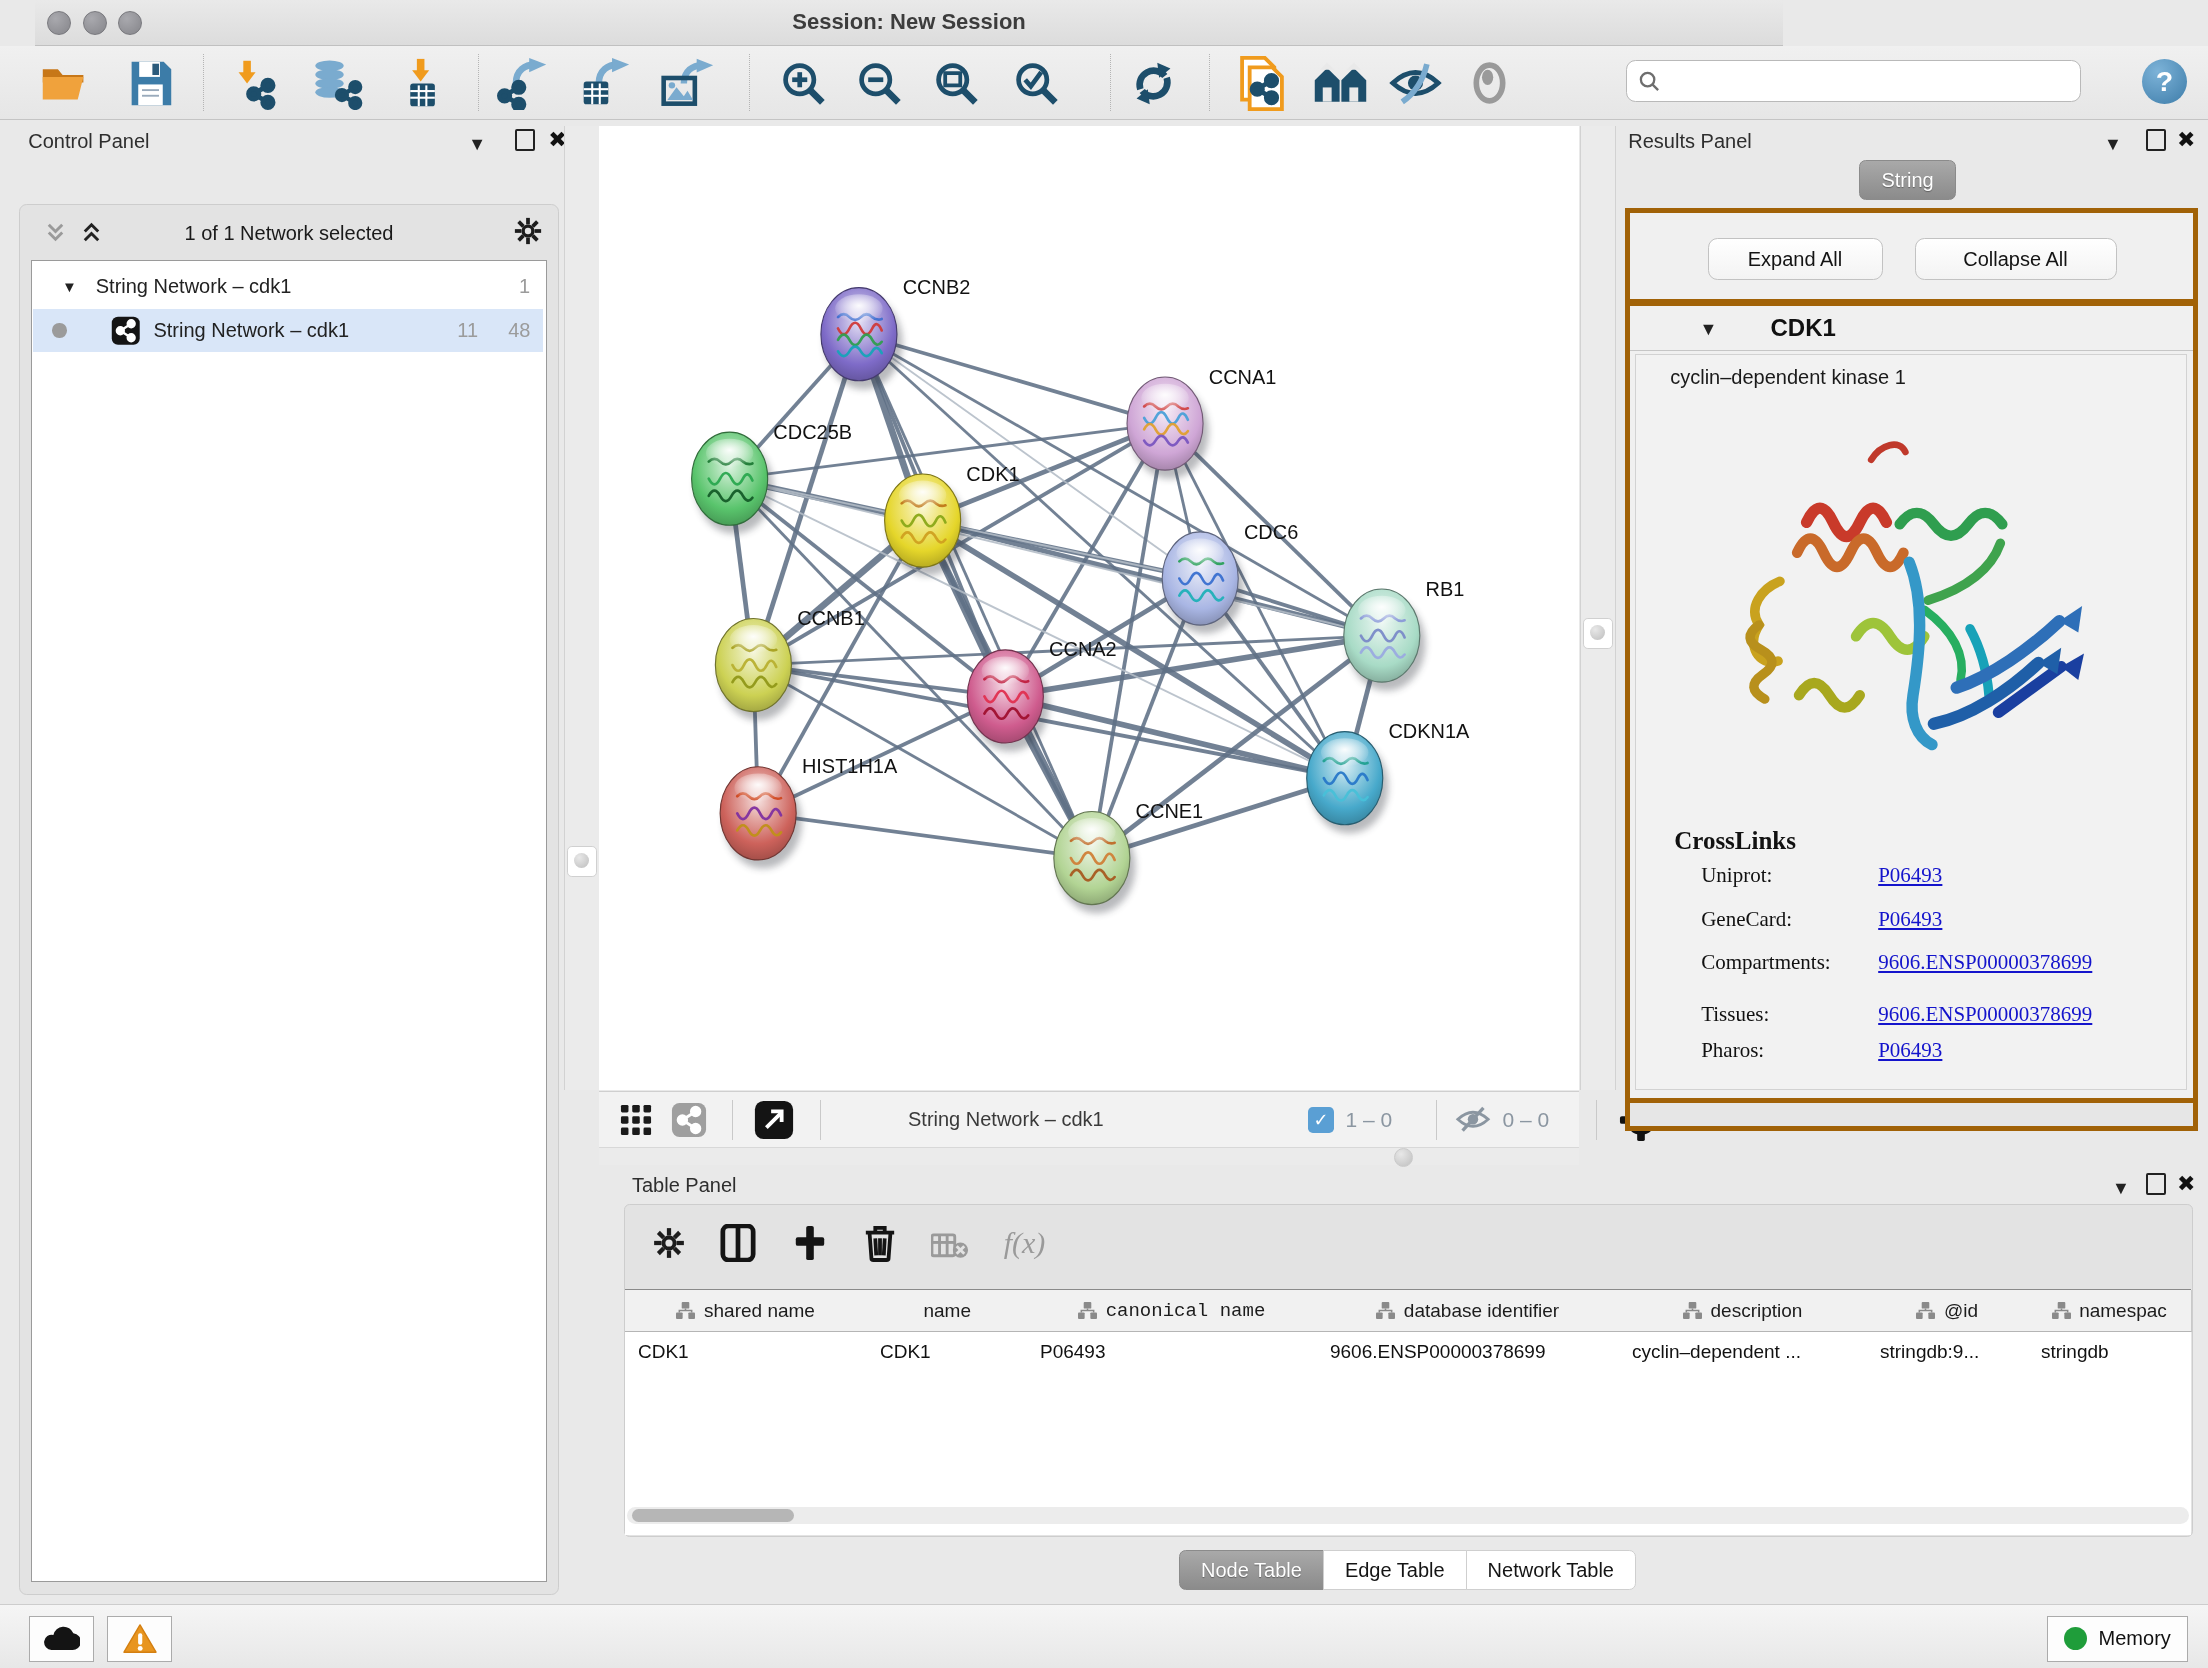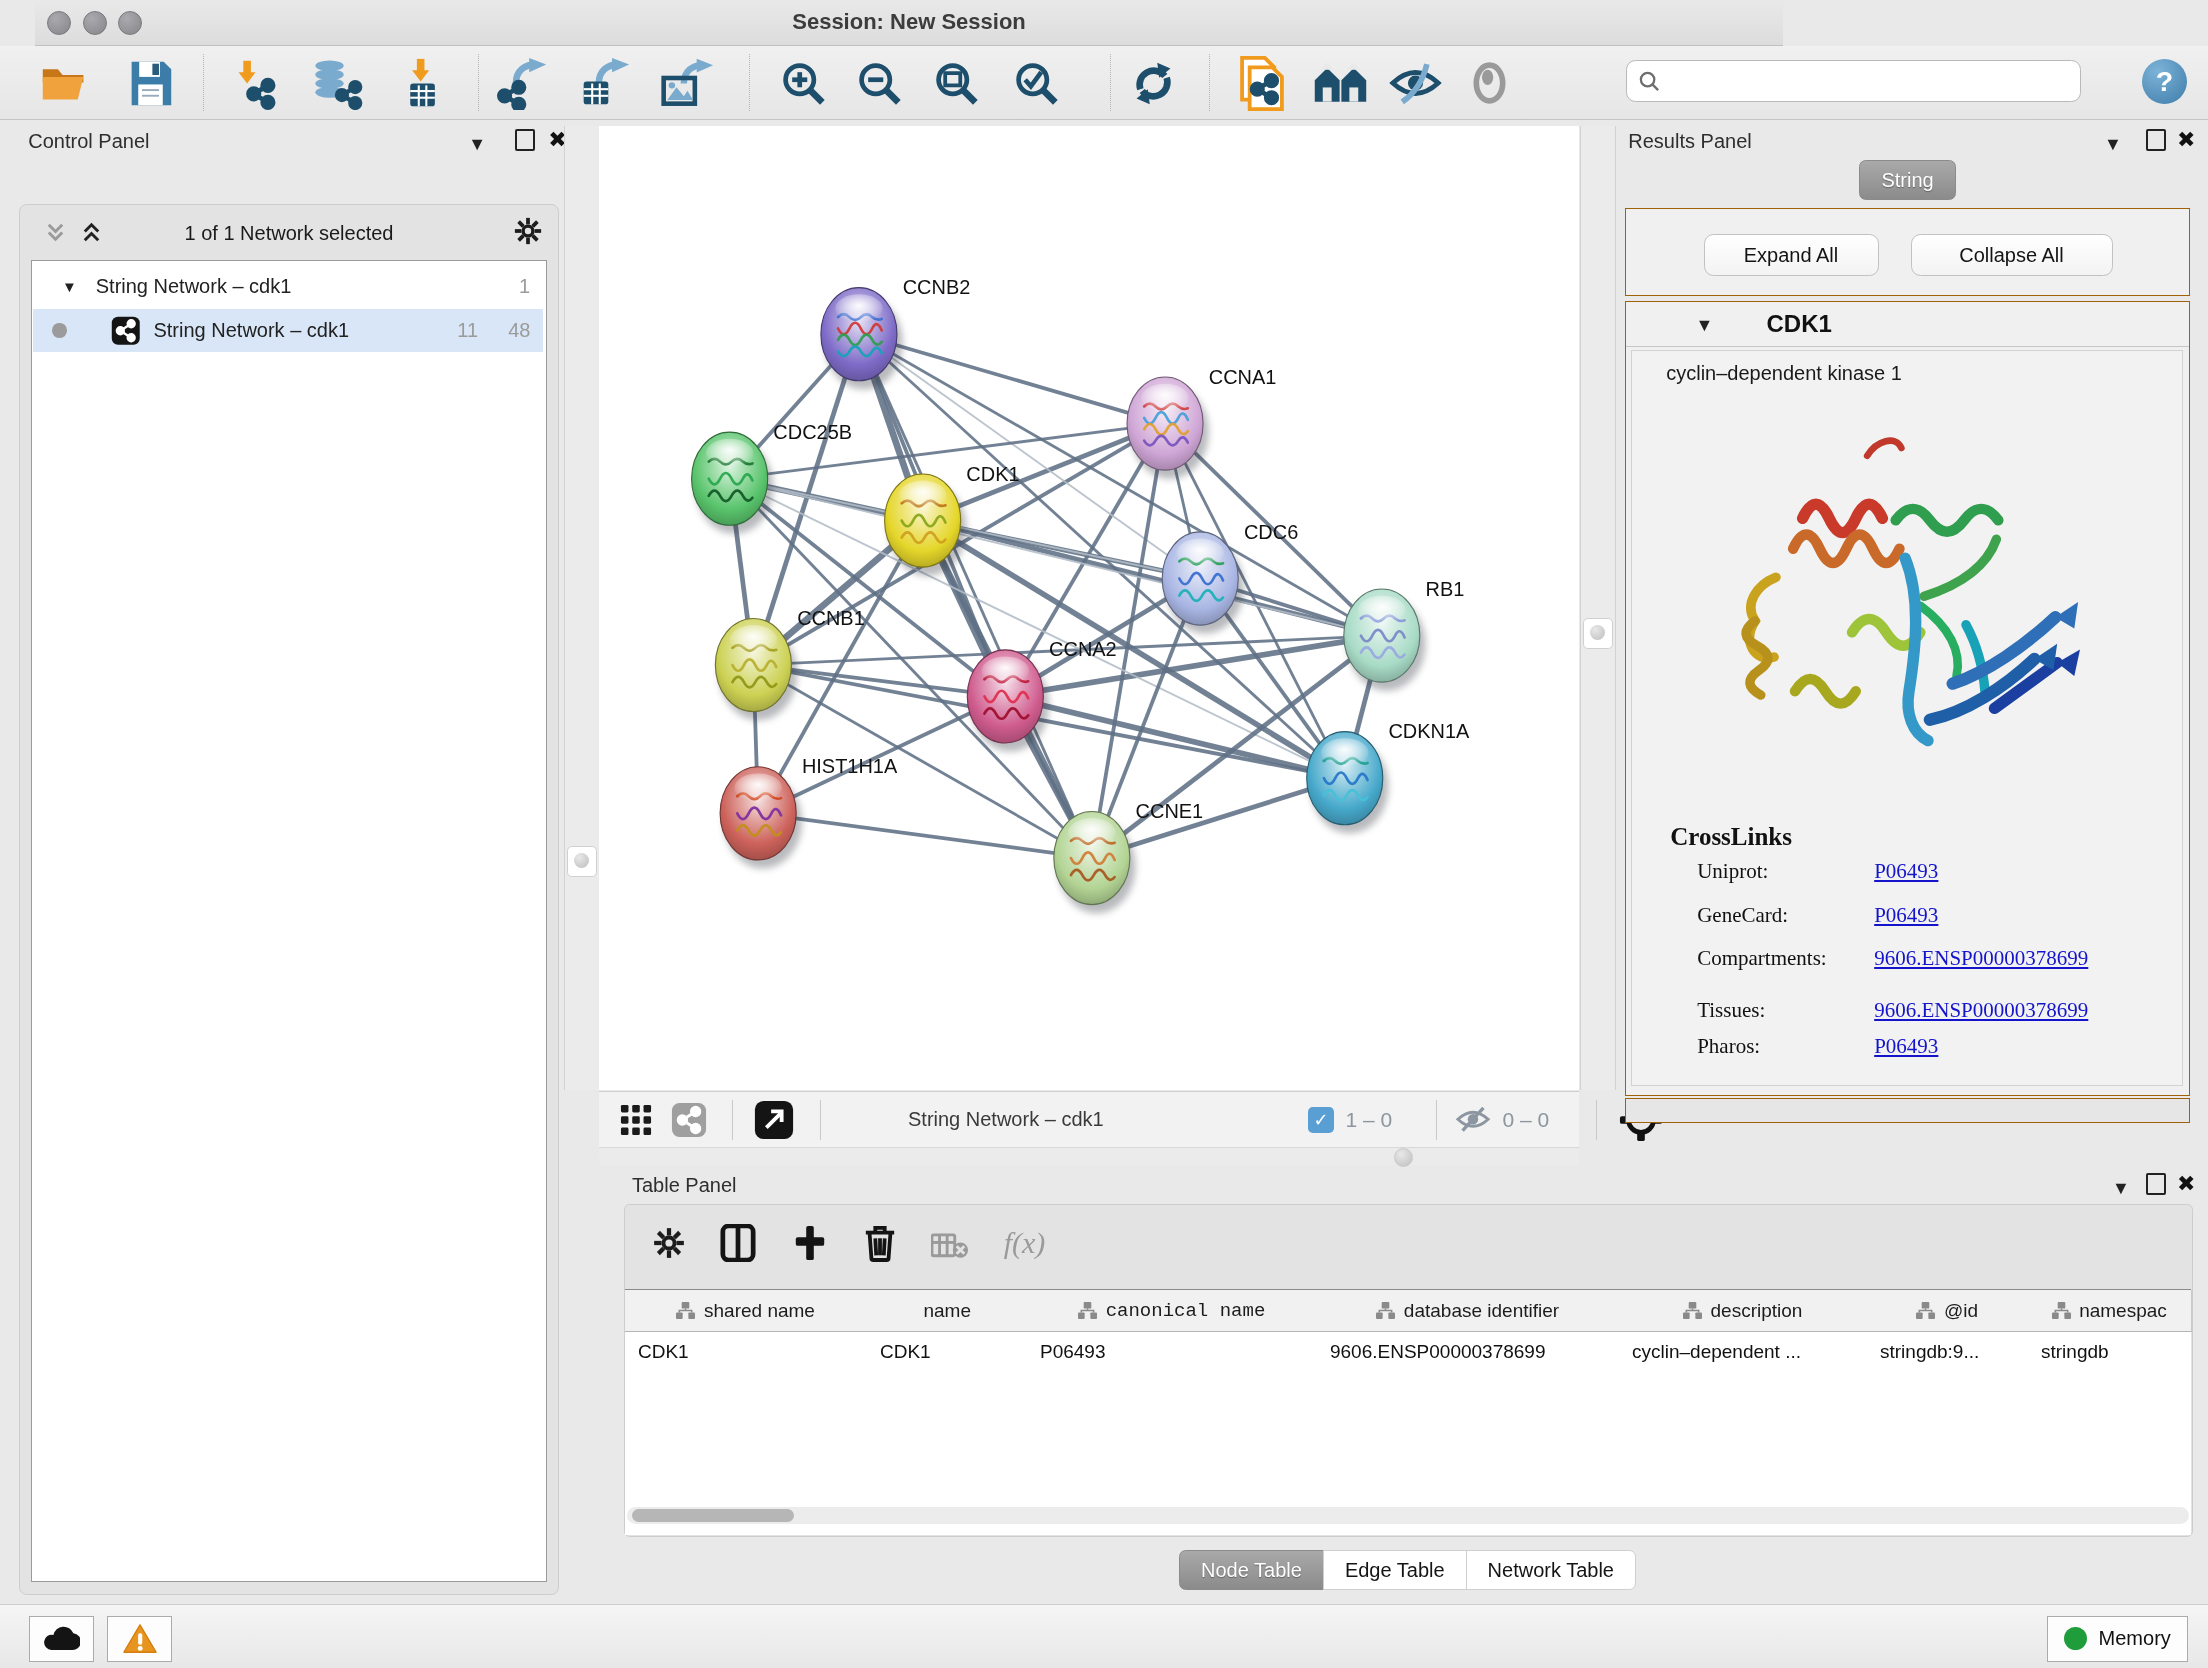--- a/index.html
+++ b/index.html
@@ -55,21 +55,21 @@
   .cfooter{position:absolute;left:599px;top:1091px;width:980px;height:55px;background:#f2f2f2;
     border-top:1px solid #cfcfcf;border-bottom:1px solid #d8d8d8;}
   .cf-item{position:absolute;top:0;height:55px;display:flex;align-items:center;}
   .cf-sep{position:absolute;top:7.6px;height:40px;border-left:1px solid #c9c9c9;}
   .cf-text{font-size:20px;color:#3a3a3a;}
   .cf-gray{font-size:21px;color:#8b96a1;}
   .chkbox{width:26px;height:26px;background:#5a9fd4;border-radius:4.8px;color:#fff;font-size:18px;
     display:flex;align-items:center;justify-content:center;font-weight:bold;}
   
   .rpanel{position:absolute;left:1615px;top:126px;width:584px;height:1002px;}
-  .rbox{position:absolute;background:#f0f0f0;border:1px solid #a16207;text-decoration:underline;}
+  .rbox{position:absolute;background:#f0f0f0;border:5px solid #a16207;text-decoration:underline;}
   .btn{display:inline-block;background:linear-gradient(#ffffff,#f3f3f3);border:1px solid #c2c2c2;
     border-radius:9.5px;font-size:20px;color:#141414;text-align:center;cursor:pointer;}
   .serif{font-family:"Liberation Serif","DejaVu Serif",serif;}
   .xlink{color:#1414cc;text-decoration:underline;cursor:pointer;}
   
   .tpanel{position:absolute;left:617px;top:1166px;width:1580px;height:434px;}
   .tp-box{position:absolute;left:6.7px;top:38px;width:1567px;height:331px;background:#e3e3e3;
     border:1px solid #cdcdcd;border-radius:5.7px;}
   .tbl{position:absolute;left:0px;top:84px;width:1566px;height:245px;background:#fff;border-top:1.9px solid #8a8a8a;}
   .th{position:absolute;top:0;height:41px;background:#f1f1f1;border-right:1px solid #c9c9c9;border-bottom:1px solid #b5b5b5;

